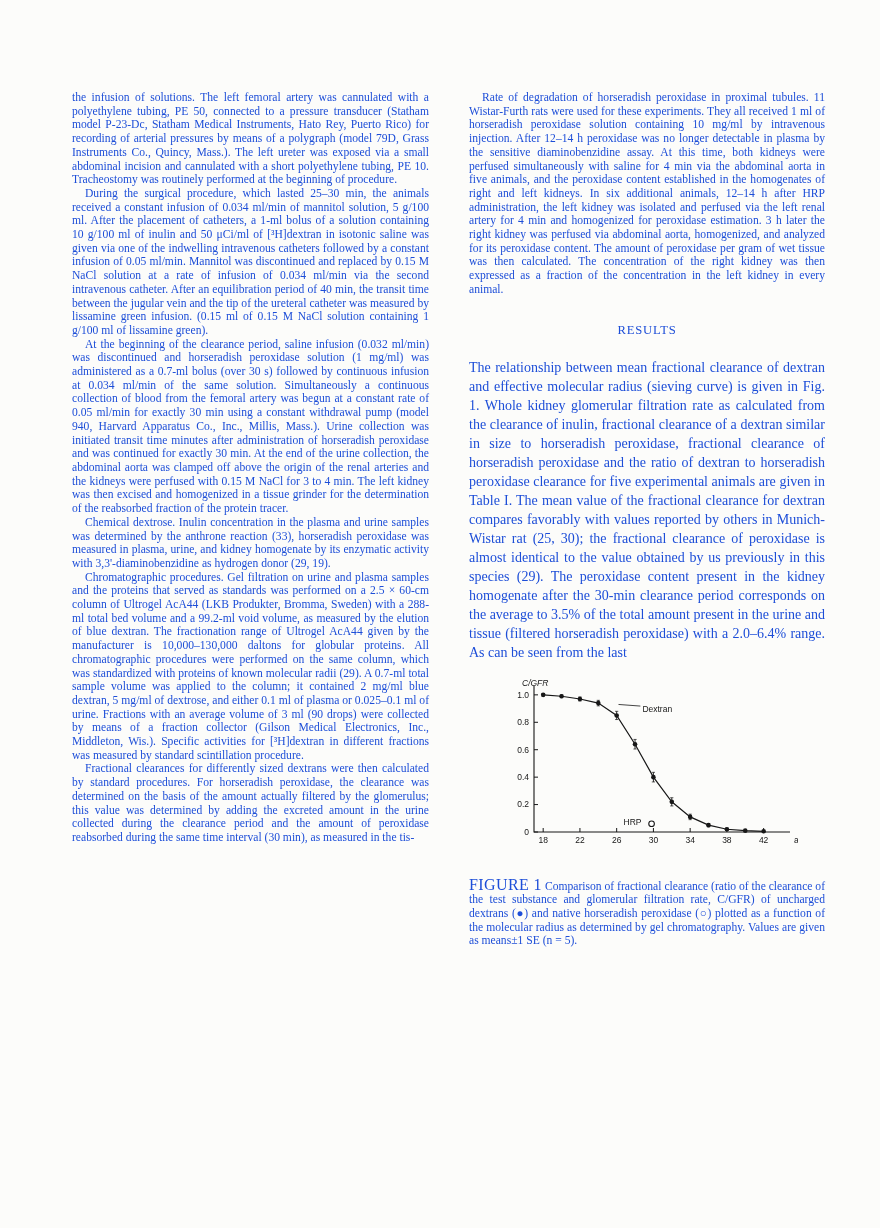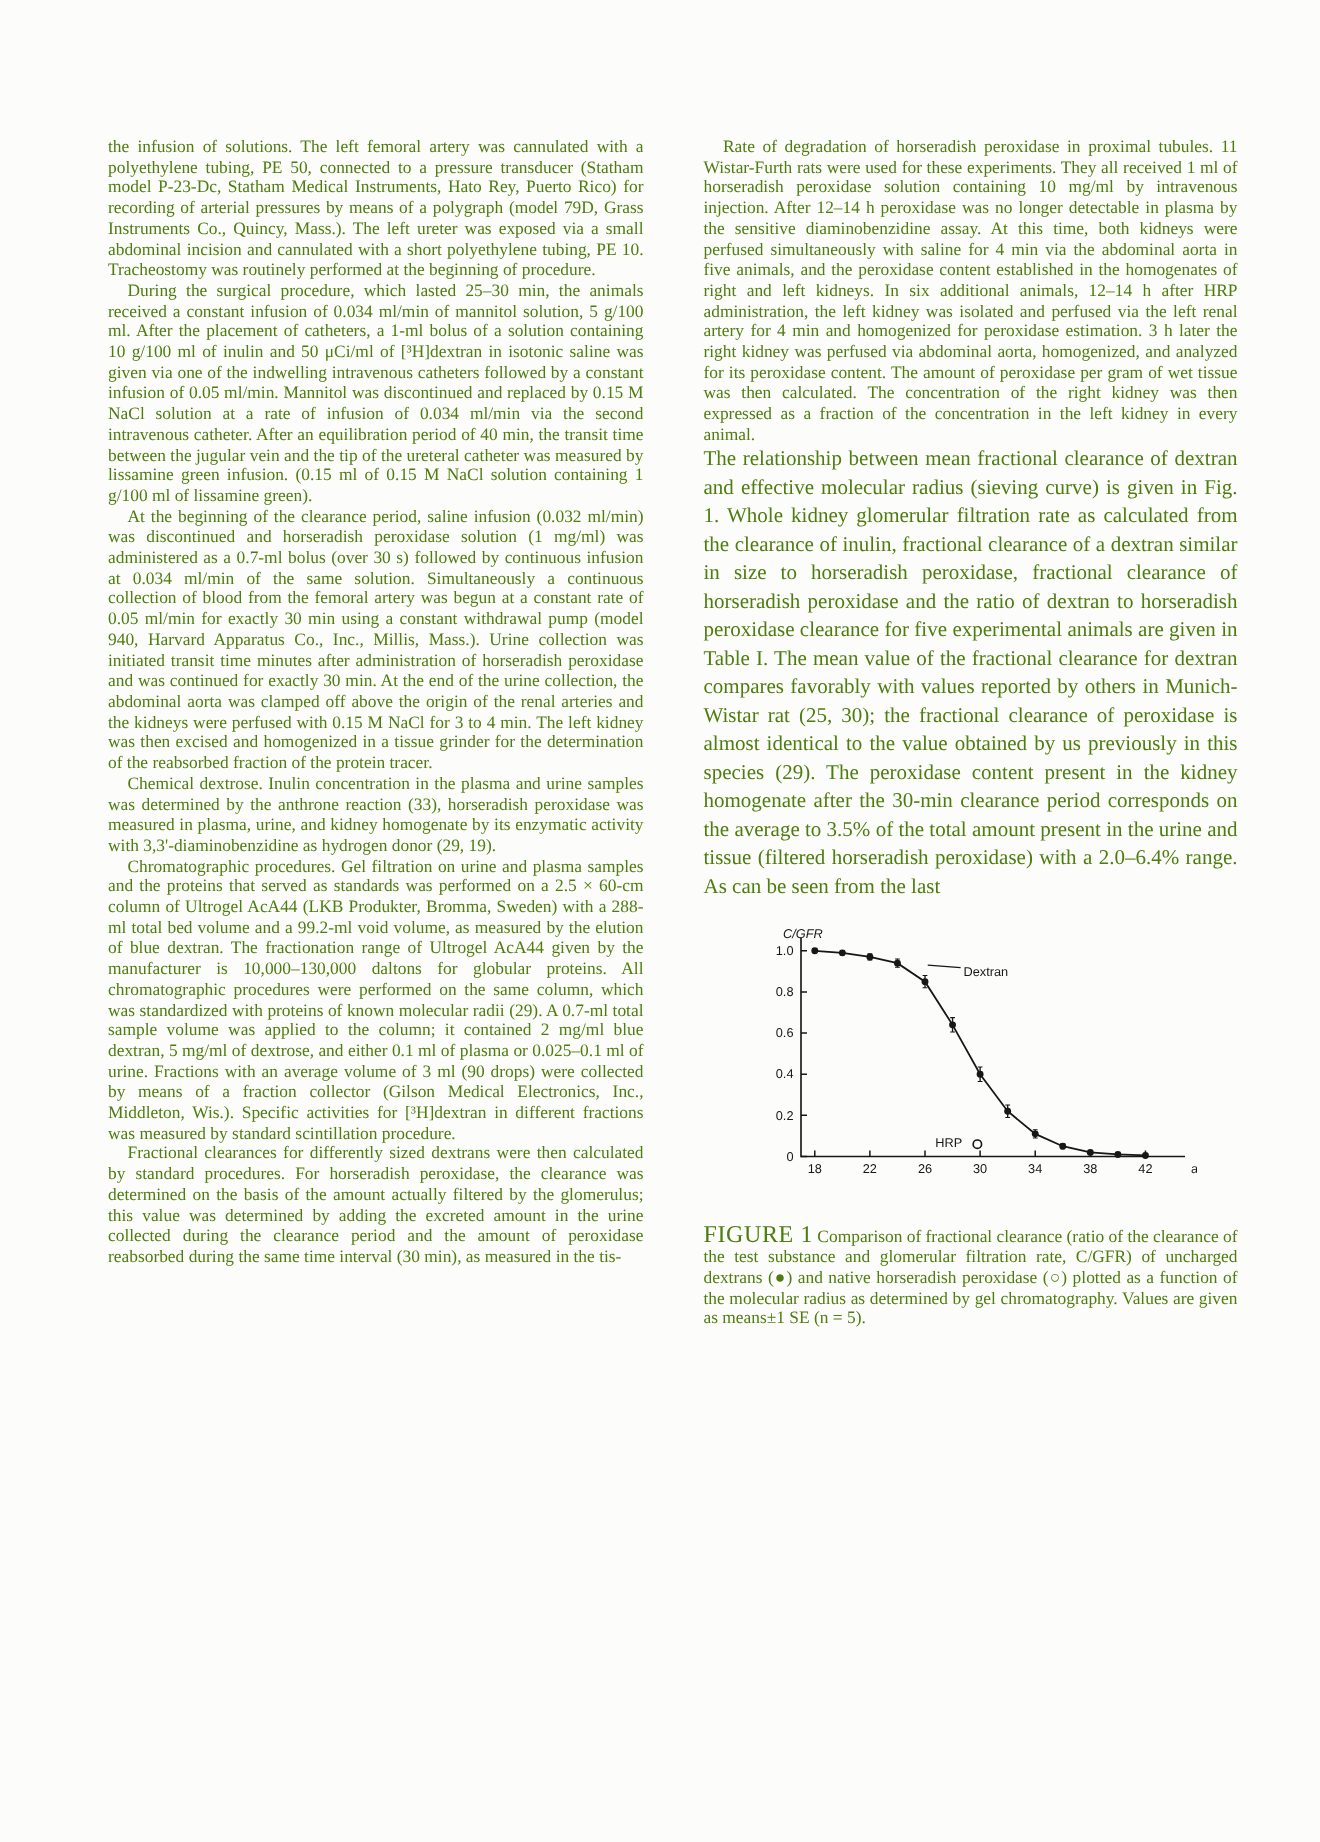--- a/index.html
+++ b/index.html
@@ -38,21 +38,21 @@
     left: 72px;
     top: 1228px;
     font-size: 19px;
   }
   .pagenum { font-weight: bold; }
   .authors { font-weight: bold; font-style: italic; margin-left: 24px; }
 </style>
 </head>
 <body>
 
-<div class="page" style="background: rgb(252, 252, 250); color: #4d7c0f;">
+<div class="page" style="background: rgb(252, 252, 250); color: #1d4ed8;">
 
   <div class="col col-left small">
     <p>
       <span>the infusion of solutions. The left femoral artery was cannulated with a polyethylene tubing, PE 50, connected to a pressure transducer (Statham model P-23-Dc, Statham Medical Instruments, Hato Rey, Puerto Rico) for recording of arterial pressures by means of a polygraph (model 79D, Grass Instruments Co., Quincy, Mass.). The left ureter was exposed via a small abdominal incision and cannulated with a short polyethylene tubing, PE 10. Tracheostomy was routinely performed at the beginning of procedure.</span>
     </p>
     <p class="indent">
       <span>During the surgical procedure, which lasted 25–30 min, the animals received a constant infusion of 0.034 ml/min of mannitol solution, 5 g/100 ml. After the placement of catheters, a 1-ml bolus of a solution containing 10 g/100 ml of inulin and 50 μCi/ml of [³H]dextran in isotonic saline was given via one of the indwelling intravenous catheters followed by a constant infusion of 0.05 ml/min. Mannitol was discontinued and replaced by 0.15 M NaCl solution at a rate of infusion of 0.034 ml/min via the second intravenous catheter. After an equilibration period of 40 min, the transit time between the jugular vein and the tip of the ureteral catheter was measured by lissamine green infusion. (0.15 ml of 0.15 M NaCl solution containing 1 g/100 ml of lissamine green).</span>
     </p>
     <p class="indent">
       <span>At the beginning of the clearance period, saline infusion (0.032 ml/min) was discontinued and horseradish peroxidase solution (1 mg/ml) was administered as a 0.7-ml bolus (over 30 s) followed by continuous infusion at 0.034 ml/min of the same solution. Simultaneously a continuous collection of blood from the femoral artery was begun at a constant rate of 0.05 ml/min for exactly 30 min using a constant withdrawal pump (model 940, Harvard Apparatus Co., Inc., Millis, Mass.). Urine collection was initiated transit time minutes after administration of horseradish peroxidase and was continued for exactly 30 min. At the end of the urine collection, the abdominal aorta was clamped off above the origin of the renal arteries and the kidneys were perfused with 0.15 M NaCl for 3 to 4 min. The left kidney was then excised and homogenized in a tissue grinder for the determination of the reabsorbed fraction of the protein tracer.</span>
@@ -68,20 +68,21 @@
     </p>
   </div>
 
   <div class="col col-right">
     <div class="small">
       <p class="indent">
         <span class="lead">Rate of degradation of horseradish peroxidase in proximal tubules.</span><span> 11 Wistar-Furth rats were used for these experiments. They all received 1 ml of horseradish peroxidase solution containing 10 mg/ml by intravenous injection. After 12–14 h peroxidase was no longer detectable in plasma by the sensitive diaminobenzidine assay. At this time, both kidneys were perfused simultaneously with saline for 4 min via the abdominal aorta in five animals, and the peroxidase content established in the homogenates of right and left kidneys. In six additional animals, 12–14 h after HRP administration, the left kidney was isolated and perfused via the left renal artery for 4 min and homogenized for peroxidase estimation. 3 h later the right kidney was perfused via abdominal aorta, homogenized, and analyzed for its peroxidase content. The amount of peroxidase per gram of wet tissue was then calculated. The concentration of the right kidney was then expressed as a fraction of the concentration in the left kidney in every animal.</span>
       </p>
     </div>
 
+    <h2 class="results-head">RESULTS</h2>
 
     <p class="results-text">
       <span>The relationship between mean fractional clearance of dextran and effective molecular radius (sieving curve) is given in Fig. 1. Whole kidney glomerular filtration rate as calculated from the clearance of inulin, fractional clearance of a dextran similar in size to horseradish peroxidase, fractional clearance of horseradish peroxidase and the ratio of dextran to horseradish peroxidase clearance for five experimental animals are given in Table I. The mean value of the fractional clearance for dextran compares favorably with values reported by others in Munich-Wistar rat (25, 30); the fractional clearance of peroxidase is almost identical to the value obtained by us previously in this species (29). The peroxidase content present in the kidney homogenate after the 30-min clearance period corresponds on the average to 3.5% of the total amount present in the urine and tissue (filtered horseradish peroxidase) with a 2.0–6.4% range. As can be seen from the last</span>
     </p>
 
     <figure class="figure">
       <div class="chart-wrap">
         <svg id="chart-svg" width="302" height="194" viewBox="0 0 302 194">
             <path d="M 38 10 L 38 156 L 294 156" fill="none" stroke="#171717" stroke-width="1.1"></path>
             <line x1="38" y1="156" x2="42" y2="156" stroke="#171717" stroke-width="1"></line>

